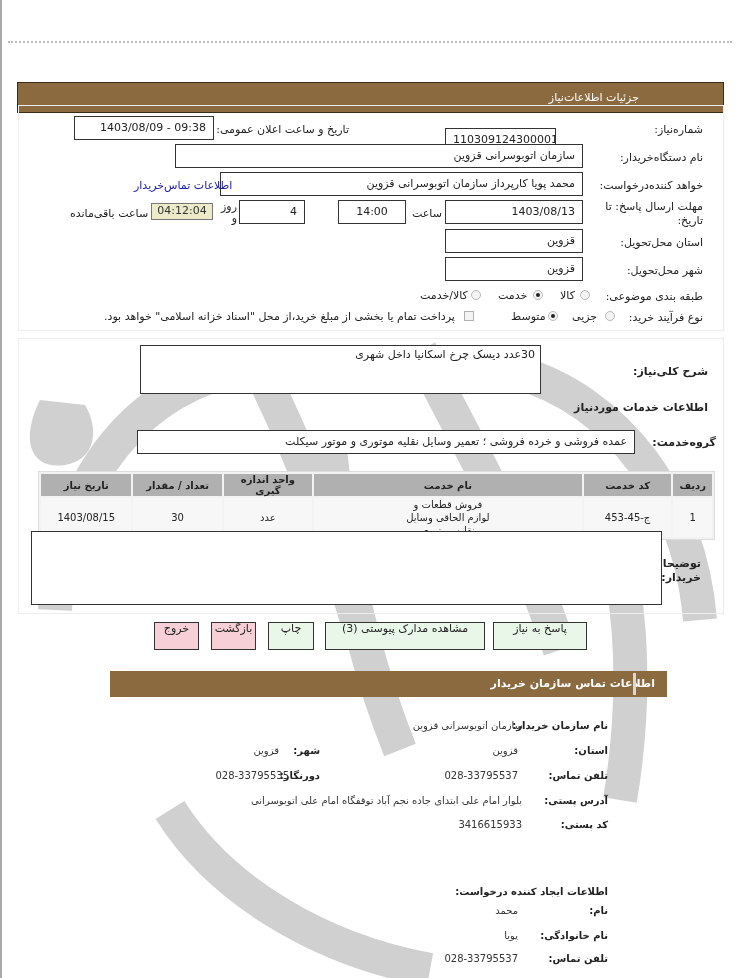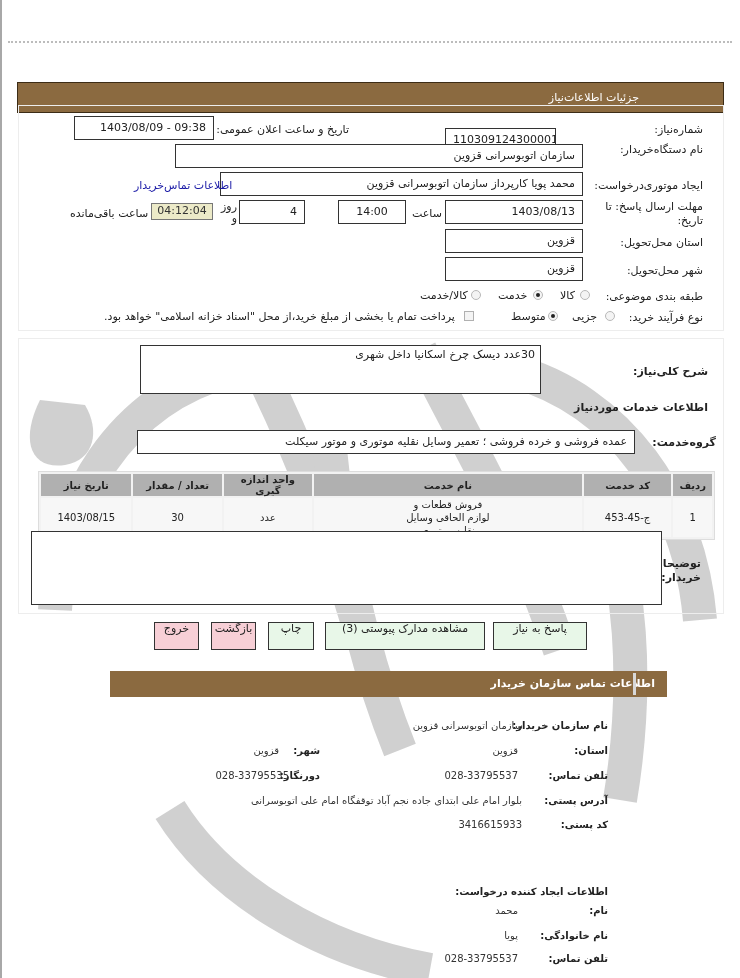--- a/index.html
+++ b/index.html
@@ -93,24 +93,24 @@
 </div>
 
 <div class="panel p1"></div>
 <div class="panel p2"></div>
 
 <span class="lbl" style="right:37px; top:123px;">شماره‌نیاز:</span>
 <div class="box ltr-num" style="left:445px; top:128px; width:111px; height:24px;">1103091243000017</div>
 <span class="lbl" style="right:391px; top:123px;">تاریخ و ساعت اعلان عمومی:</span>
 <div class="box ltr-num" style="left:74px; top:116px; width:140px; height:24px;">1403/08/09 - 09:38</div>
 
-<span class="lbl" style="right:37px; top:143px;">نام دستگاه‌خریدار:</span>
+<span class="lbl" style="right:37px; top:151px;">نام دستگاه‌خریدار:</span>
 <div class="box" style="left:175px; top:144px; width:408px; height:24px;">سازمان  اتوبوسرانی قزوین</div>
 
-<span class="lbl" style="right:37px; top:179px;">ایجاد موتوری‌درخواست:</span>
+<span class="lbl" style="right:37px; top:179px;">خواهد کننده‌درخواست:</span>
 <div class="box" style="left:220px; top:172px; width:363px; height:24px;">محمد پویا کارپرداز سازمان  اتوبوسرانی قزوین</div>
 <span class="link" style="left:134px; top:179px;">اطلاعات تماس‌خریدار</span>
 
 <span class="lbl" style="right:37px; top:200px; width:100px; white-space:normal; line-height:14px;">مهلت ارسال پاسخ: تا تاریخ:</span>
 <div class="box ltr-num" style="left:445px; top:200px; width:138px; height:24px;">1403/08/13</div>
 <span class="lbl" style="left:412px; top:207px;">ساعت</span>
 <div class="box" style="left:338px; top:200px; width:68px; height:24px; text-align:center; direction:ltr;">14:00</div>
 <div class="box ltr-num" style="left:239px; top:200px; width:66px; height:24px;">4</div>
 <span class="lbl" style="left:219px; top:201px; width:18px; white-space:normal; line-height:12px;">روز و</span>
 <div class="countdown">04:12:04</div>

